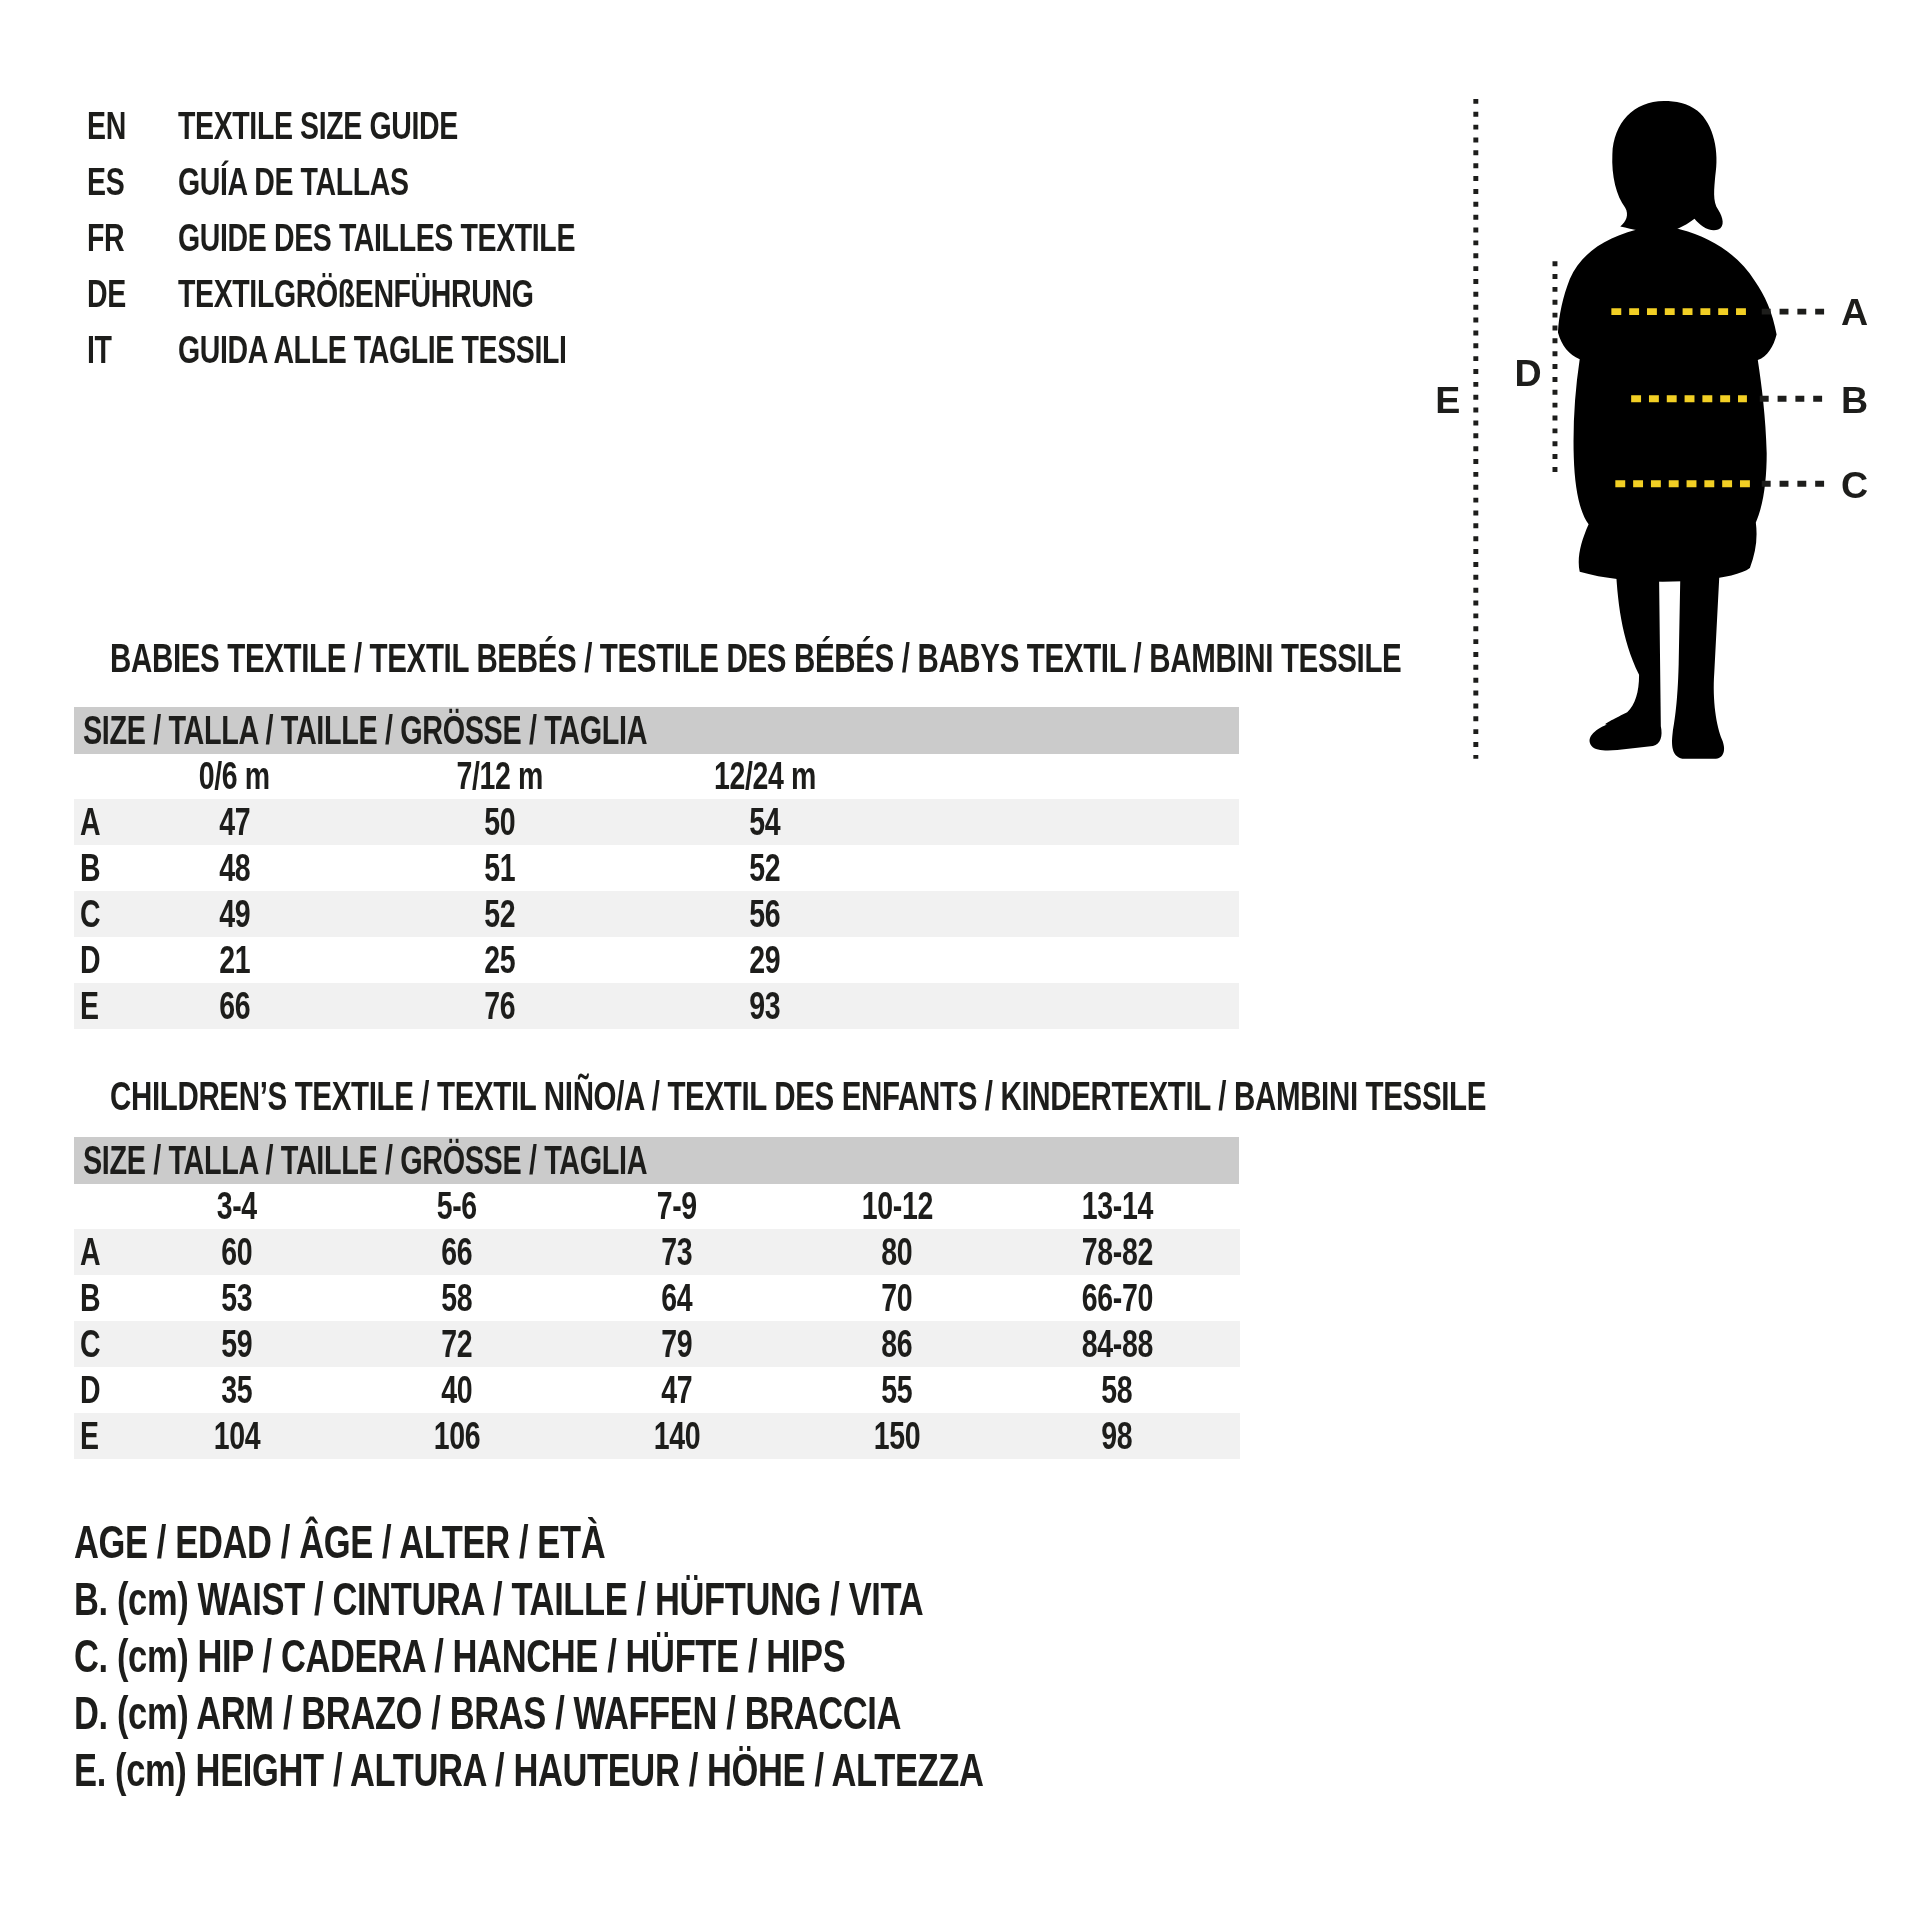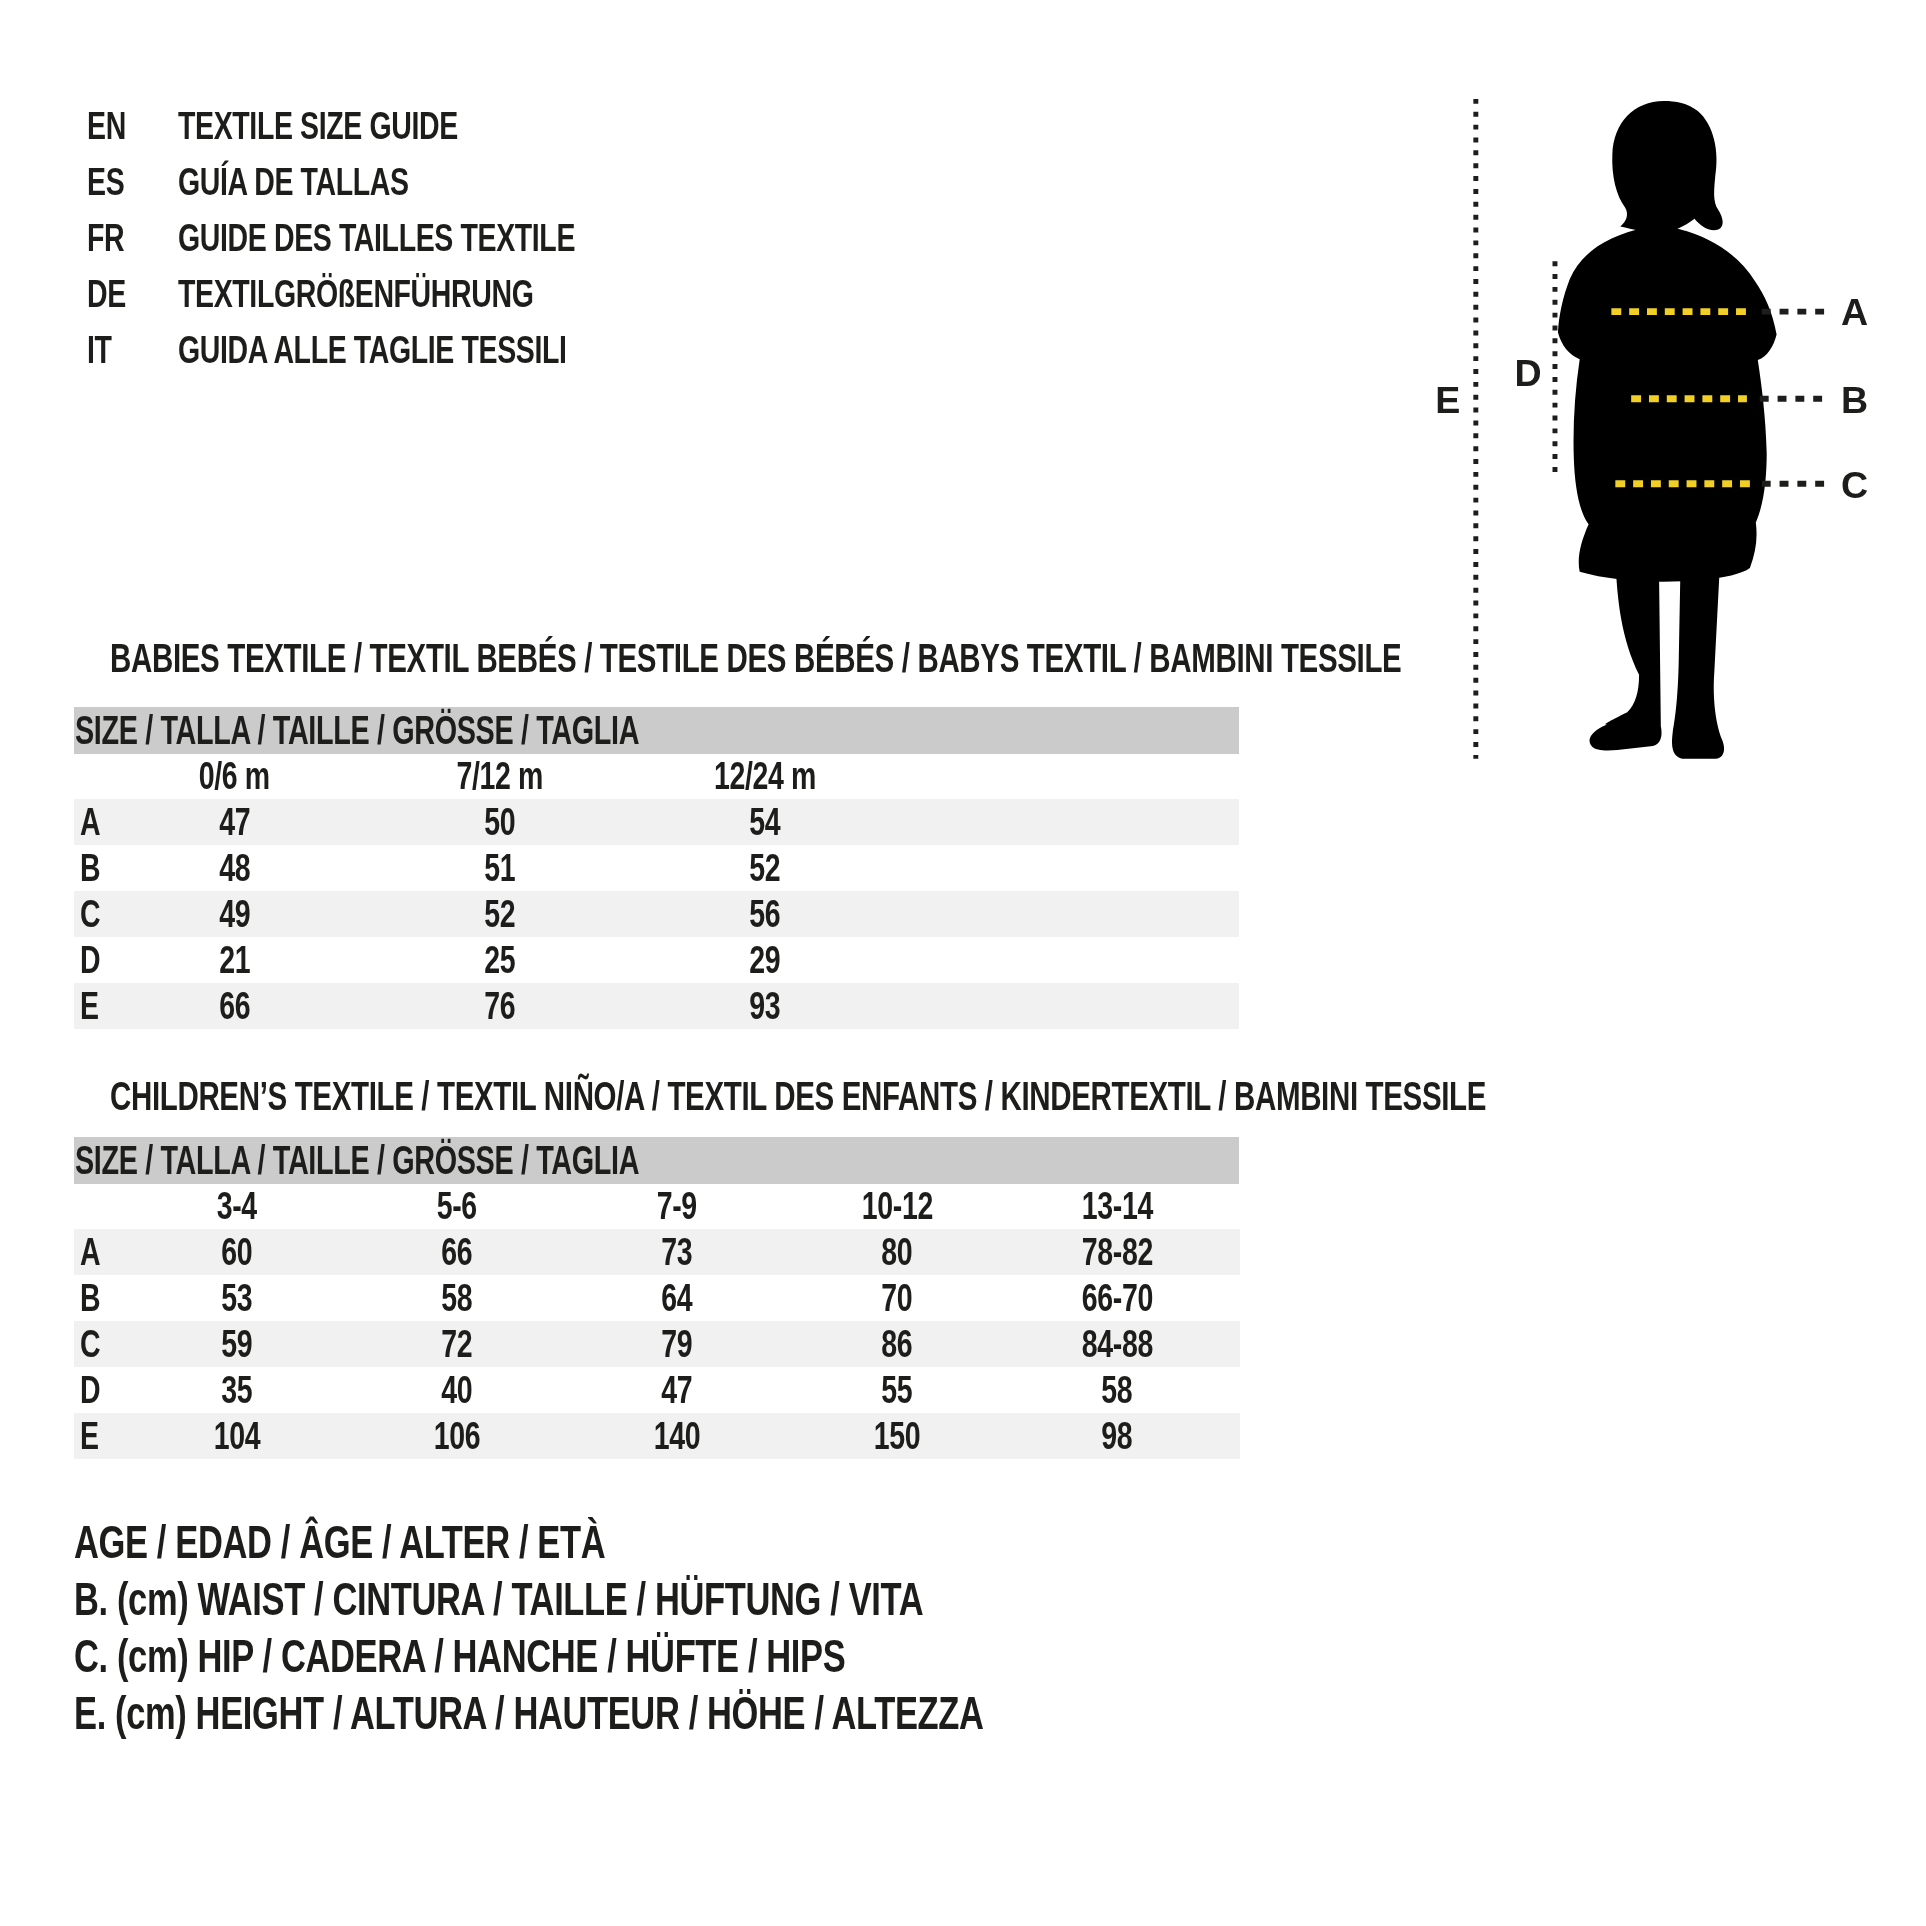--- a/index.html
+++ b/index.html
@@ -23,21 +23,21 @@
   .lang-row{display:flex;height:56px;line-height:56px;font-size:38px;font-weight:700;}
   .lang-code{width:91px;}
 
   
   .section-heading{position:absolute;left:74px;height:44px;line-height:44px;font-size:41px;font-weight:700;margin-left:36px;}
   #babies-heading{top:636px;}
   #children-heading{top:1074px;}
 
   
   .size-bar{position:absolute;left:74px;width:1165px;height:47px;line-height:47px;
-            background:var(--bar);padding-left:1px;font-size:40px;font-weight:700;}
+            background:var(--bar);padding-left:9px;font-size:40px;font-weight:700;}
   #babies-bar{top:707px;}
   #children-bar{top:1137px;}
 
   
   .size-table{position:absolute;left:74px;border-collapse:collapse;table-layout:fixed;width:1165px;}
   #babies-table{top:753px;}
   #children-table{top:1183px;}
   .size-table td{height:46px;padding:0;vertical-align:middle;text-align:center;
                  font-size:38px;font-weight:700;overflow:visible;}
   .size-table td.rowlabel{text-align:left;padding-left:6px;}
@@ -210,20 +210,21 @@
           <td><span class="cxc">98</span></td>
           <td></td>
         </tr>
       </tbody>
   </table>
 
   <div class="legend" id="legend">
       <div class="legend-row"><span class="cx">AGE / EDAD / ÂGE / ALTER / ETÀ</span></div>
       <div class="legend-row"><span class="cx">B. (cm) WAIST / CINTURA / TAILLE / HÜFTUNG / VITA</span></div>
       <div class="legend-row"><span class="cx">C. (cm) HIP / CADERA / HANCHE / HÜFTE / HIPS</span></div>
+      <div class="legend-row"><span class="cx">D. (cm) ARM / BRAZO / BRAS / WAFFEN / BRACCIA</span></div>
       <div class="legend-row"><span class="cx">E. (cm) HEIGHT / ALTURA / HAUTEUR / HÖHE / ALTEZZA</span></div>
     </div>
 
   <svg class="figure" width="560" height="812" viewBox="0 0 566 820" xmlns="http://www.w3.org/2000/svg">
 
     <line x1="111" y1="40" x2="111" y2="707" stroke="#1d1d1b" stroke-width="5" stroke-dasharray="5 8"></line>
 
     <line x1="191" y1="204" x2="191" y2="418" stroke="#1d1d1b" stroke-width="5" stroke-dasharray="5 8"></line>
 
     <g fill="#000000">

